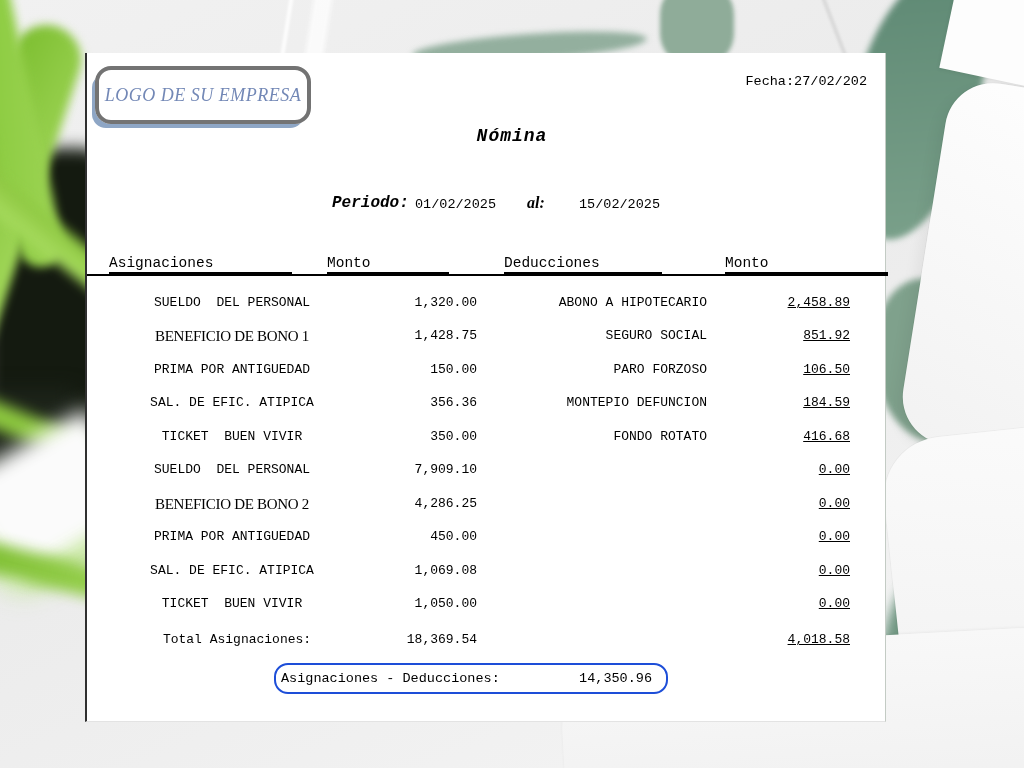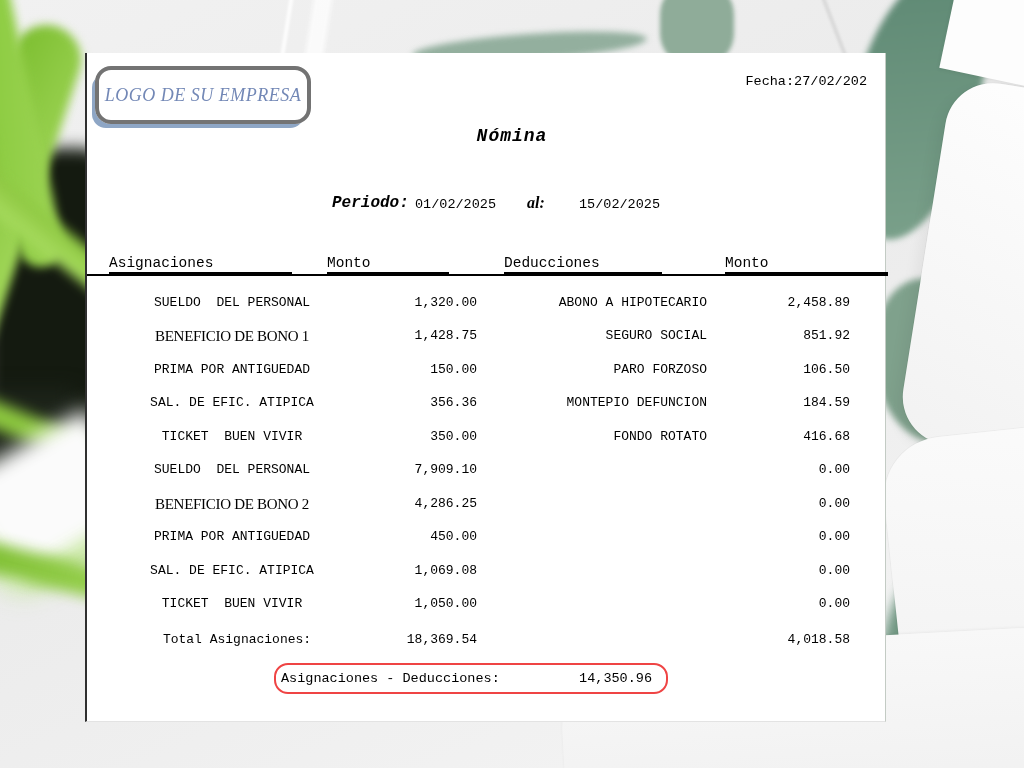--- a/index.html
+++ b/index.html
@@ -56,28 +56,28 @@
   .th { top:202px; font-size:14.5px; border-bottom:2px solid #000; padding-bottom:1px; white-space:pre; }
   .th-a  { left:22px;  width:183px; }
   .th-m1 { left:240px; width:122px; }
   .th-d  { left:405px; width:158px;margin-left:12px; }
   .th-m2 { left:638px; width:163px; }
   .rule { top:221px; left:0; width:801px; border-top:2px solid #000; }
   .row { left:0; width:801px; height:18px; font-size:13px; }
   .c1 { left:10px;  width:270px; text-align:center; white-space:pre; }
   .c2 { left:250px; width:140px; text-align:right; }
   .c3 { left:420px; width:200px; text-align:right; white-space:pre; }
-  .c4 { left:623px; width:140px; text-align:right; }
+  .c4 { left:623px; width:140px; text-align:right;text-decoration:underline; }
   .serif-label { font-family:"Liberation Serif",serif; font-size:15px; letter-spacing:-.3px; }
   .totals { left:0; top:579px; width:801px; height:18px; font-size:13px; }
   .t1 { left:10px; width:280px; text-align:center; }
   .t3 { left:420px; width:212px; text-align:center; }
   .net {
     left:187px; top:610px; width:394px; height:31px;
-    border:2px solid #ef4444; border-radius:14px;
+    border:2px solid #1d4ed8; border-radius:14px;
     display:flex; align-items:center; justify-content:space-between;
     padding:0 14px 0 5px; font-size:13.5px;
   }
   .net span { position:static; white-space:pre; }
 </style>
 </head>
 <body>
 
 <div class="stage">
 

